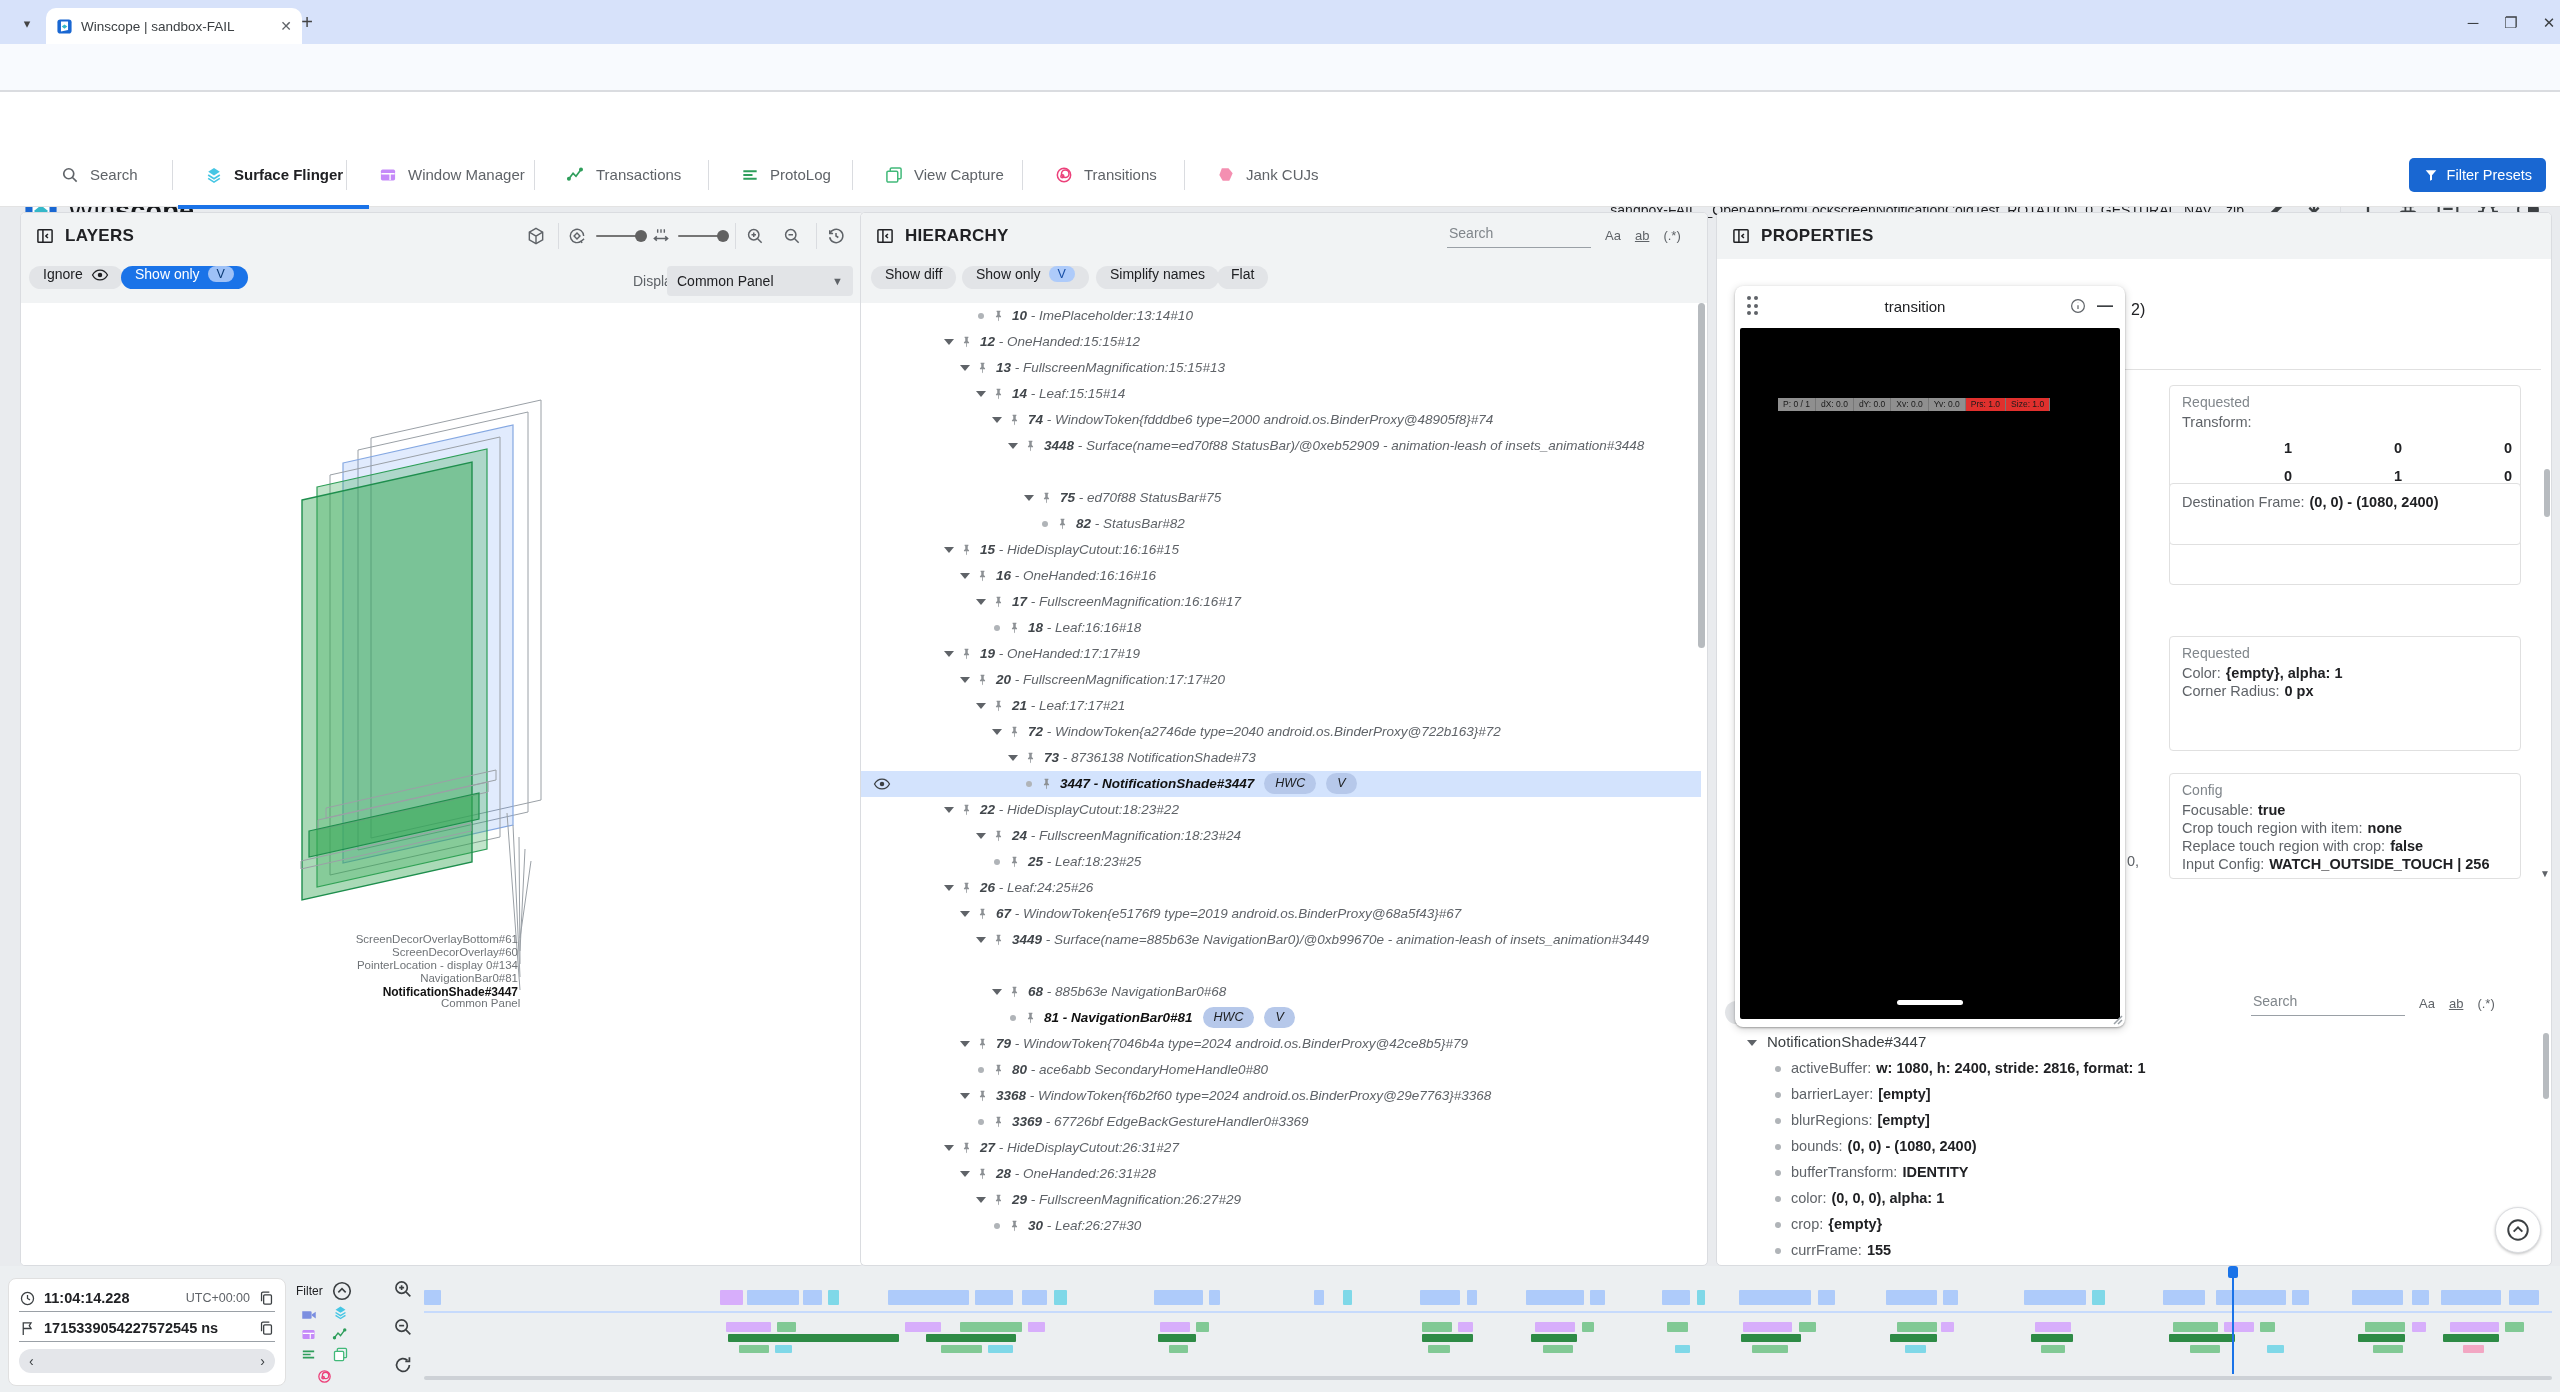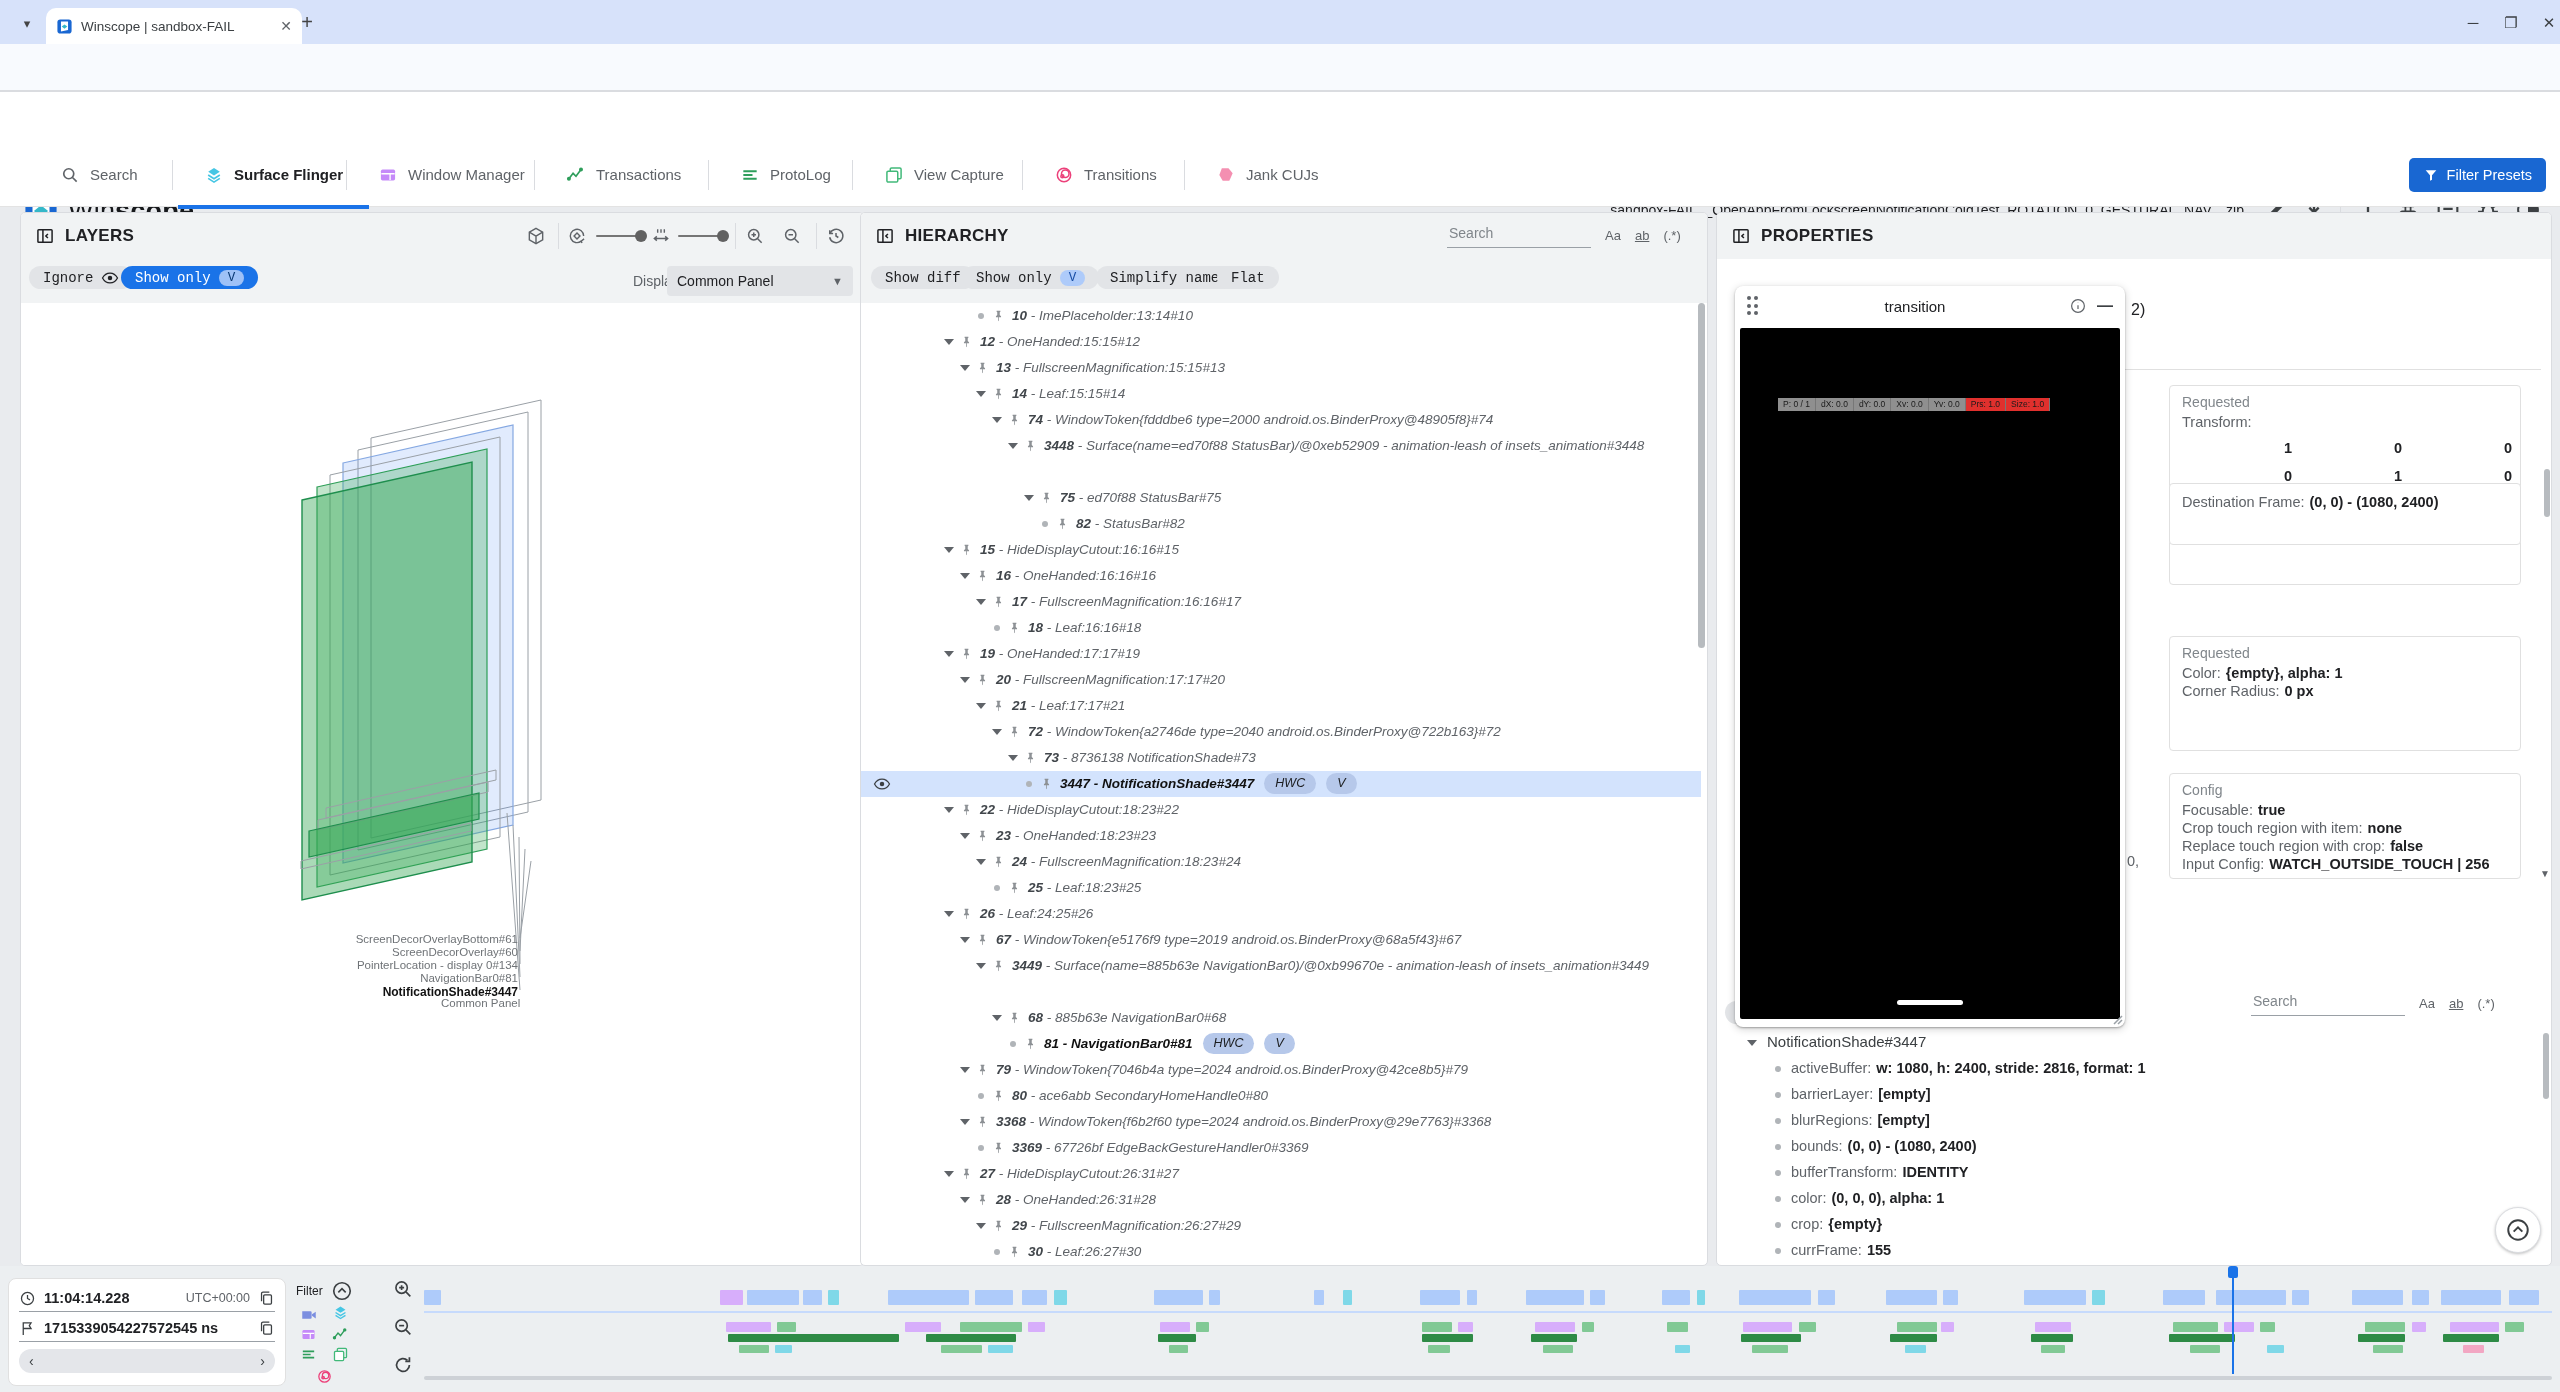--- a/index.html
+++ b/index.html
@@ -49,21 +49,21 @@
       display:flex;align-items:center;gap:8px;padding:0 14px;font-size:14.5px;border:none;}
 
   
   .panel{position:absolute;top:212px;height:1054px;background:#fff;border:1px solid #dadce0;
       border-radius:5px;box-sizing:border-box;overflow:hidden;}
   .phead{position:absolute;left:0;top:0;right:0;height:46px;background:#f1f3f4;display:flex;align-items:center;
       padding:0 14px;gap:10px;}
   .ptitle{font-size:17px;font-weight:700;letter-spacing:.3px;color:#202124;}
   .ptool{position:absolute;left:0;top:46px;right:0;height:44px;background:#f1f3f4;}
   .chip{position:absolute;height:23px;border-radius:15px;background:#e2e4e7;color:#202124;font-size:14px;
-      display:flex;align-items:center;gap:8px;padding:0 14px;box-sizing:border-box;font-family:Liberation Mono, monospace;}
+      display:flex;align-items:flex-start;gap:8px;padding:0 14px;box-sizing:border-box;}
   .chip .badge{background:#aecbfa;color:#174ea6;border-radius:10px;font-size:12.5px;padding:1px 9px;}
   .chip.blue{background:#1a73e8;color:#fff;}
   .chip.blue .badge{background:#9ec1f7;color:#0b3a75;}
   .mini-search{position:absolute;display:flex;align-items:center;gap:14px;}
   .msearch-txt{font-size:14px;color:#80868b;border-bottom:1px solid #9aa0a6;padding:2px 2px 6px 2px;}
   .mtog{font-size:13px;color:#5f6368;}
   .mtog.u{text-decoration:underline;}
   .slider{position:absolute;height:2px;background:#757575;border-radius:1px;}
   .slider .knob{position:absolute;right:-6px;top:-5px;width:12px;height:12px;border-radius:50%;background:#616161;}
   .vdiv{position:absolute;width:1px;height:26px;background:#dadce0;}
@@ -543,23 +543,20 @@
           <svg viewBox="0 0 24 24" fill="none" stroke="#3c4043" stroke-width="1.7">
             <path d="M2 12s3.5-6.5 10-6.5S22 12 22 12s-3.5 6.5-10 6.5S2 12 2 12z"></path>
             <circle cx="12" cy="12" r="3" fill="#3c4043" stroke="none"></circle>
           </svg>
         </span><span style="display:inline-block;width:163px;"></span><span class="dot"></span><span class="pin"><svg viewBox="0 0 24 24">
             <path d="M15.5 3v2l-1.2 1v5l2.4 2.3V15h-4v6l-.7 1.6-.7-1.6v-6h-4v-1.7L9.7 11V6L8.5 5V3h7z"></path>
           </svg></span><span class="rid">3447</span><span class="rlabel"> - NotificationShade#3447</span><span class="hbadge">HWC</span><span class="hbadge">V</span></div>
       <div class="hrow"><span style="display:inline-block;width:83px;"></span><span class="tri"></span><span class="pin"><svg viewBox="0 0 24 24">
             <path d="M15.5 3v2l-1.2 1v5l2.4 2.3V15h-4v6l-.7 1.6-.7-1.6v-6h-4v-1.7L9.7 11V6L8.5 5V3h7z"></path>
           </svg></span><span class="rid">22</span><span class="rlabel"> - HideDisplayCutout:18:23#22</span></div>
-      <div class="hrow"><span style="display:inline-block;width:99px;"></span><span class="tri"></span><span class="pin"><svg viewBox="0 0 24 24">
-            <path d="M15.5 3v2l-1.2 1v5l2.4 2.3V15h-4v6l-.7 1.6-.7-1.6v-6h-4v-1.7L9.7 11V6L8.5 5V3h7z"></path>
-          </svg></span><span class="rid">23</span><span class="rlabel"> - OneHanded:18:23#23</span></div>
       <div class="hrow"><span style="display:inline-block;width:115px;"></span><span class="tri"></span><span class="pin"><svg viewBox="0 0 24 24">
             <path d="M15.5 3v2l-1.2 1v5l2.4 2.3V15h-4v6l-.7 1.6-.7-1.6v-6h-4v-1.7L9.7 11V6L8.5 5V3h7z"></path>
           </svg></span><span class="rid">24</span><span class="rlabel"> - FullscreenMagnification:18:23#24</span></div>
       <div class="hrow"><span style="display:inline-block;width:131px;"></span><span class="dot"></span><span class="pin"><svg viewBox="0 0 24 24">
             <path d="M15.5 3v2l-1.2 1v5l2.4 2.3V15h-4v6l-.7 1.6-.7-1.6v-6h-4v-1.7L9.7 11V6L8.5 5V3h7z"></path>
           </svg></span><span class="rid">25</span><span class="rlabel"> - Leaf:18:23#25</span></div>
       <div class="hrow"><span style="display:inline-block;width:83px;"></span><span class="tri"></span><span class="pin"><svg viewBox="0 0 24 24">
             <path d="M15.5 3v2l-1.2 1v5l2.4 2.3V15h-4v6l-.7 1.6-.7-1.6v-6h-4v-1.7L9.7 11V6L8.5 5V3h7z"></path>
           </svg></span><span class="rid">26</span><span class="rlabel"> - Leaf:24:25#26</span></div>
       <div class="hrow"><span style="display:inline-block;width:99px;"></span><span class="tri"></span><span class="pin"><svg viewBox="0 0 24 24">

